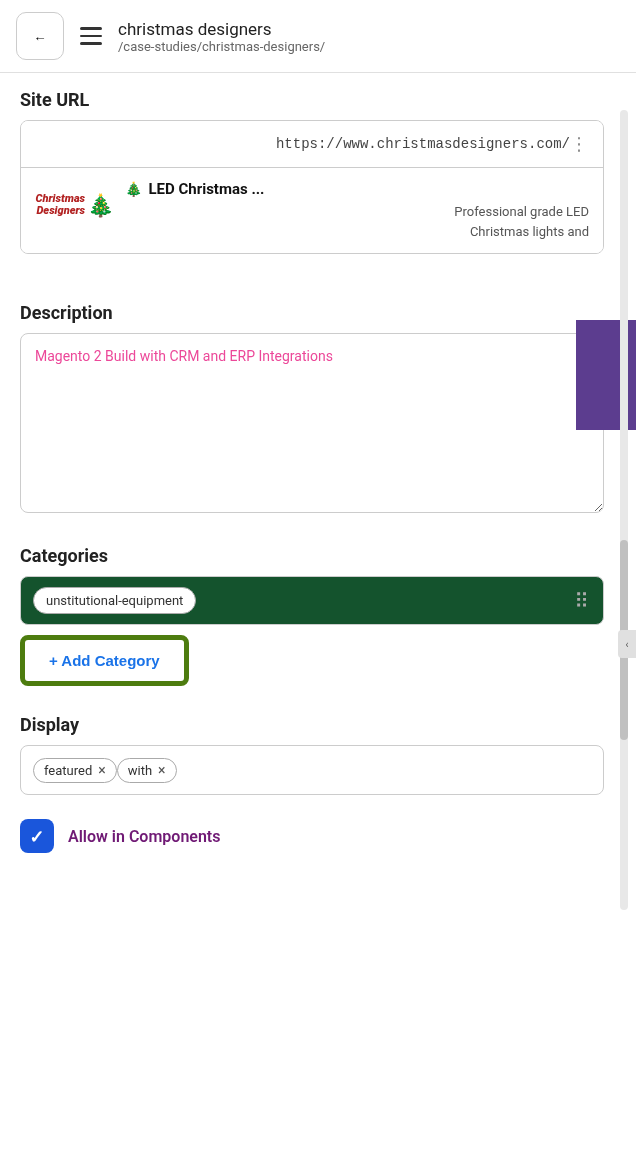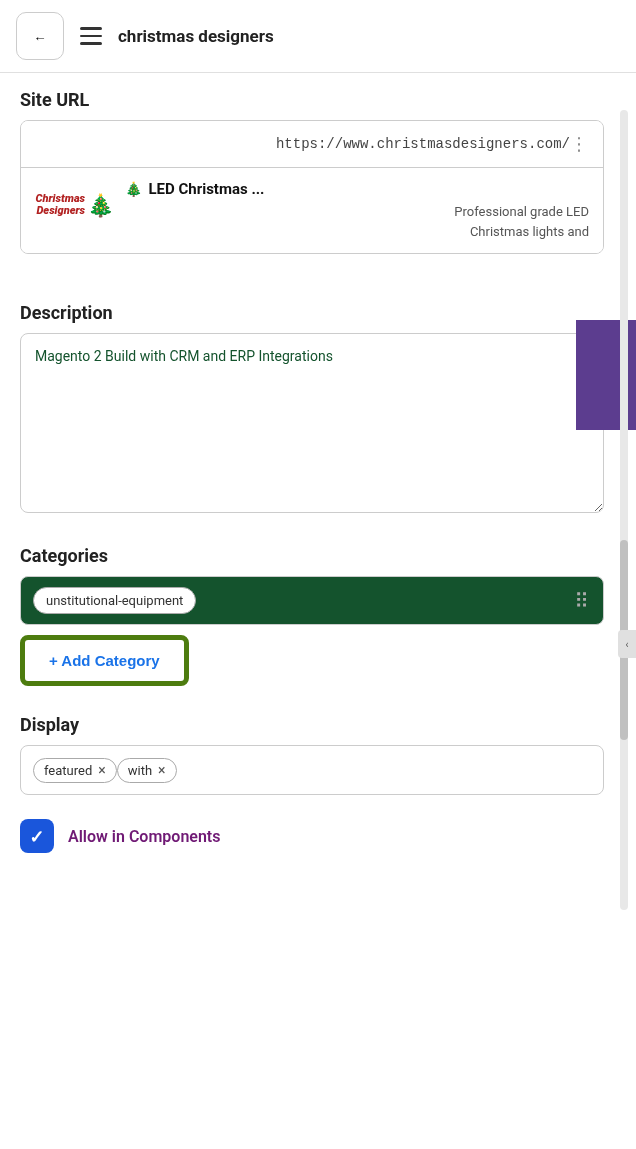--- a/index.html
+++ b/index.html
@@ -46,21 +46,21 @@
       height: 2.5px;
       background: #333;
       border-radius: 2px;
     }
     .header-text {
       display: flex;
       flex-direction: column;
     }
     .header-title {
       font-size: 17px;
-      font-weight: 700;
+      font-weight: 400;
       color: #222;
     }
     .header-subtitle {
       font-size: 13px;
       color: #666;
     }
 
     
     .scrollbar-area {
       position: absolute;
@@ -191,21 +191,21 @@
     
     .description-section {
       padding: 20px 0 8px 0;
     }
     .desc-textarea {
       width: 100%;
       border: 1.5px solid #ccc;
       border-radius: 8px;
       padding: 14px;
       font-size: 14px;
-      color: #14532d;
+      color: #ec4899;
       resize: both;
       min-height: 180px;
       font-family: inherit;
       background: #fff;
     }
 
     
     .categories-section {
       padding: 20px 0 8px 0;
     }
@@ -334,20 +334,21 @@
   <button class="back-btn">
     <span>←</span>
   </button>
   <div class="hamburger">
     <span></span>
     <span></span>
     <span></span>
   </div>
   <div class="header-text">
     <span class="header-title">christmas designers</span>
+    <span class="header-subtitle">/case-studies/christmas-designers/</span>
   </div>
 </div>
 
 <div class="side-purple"></div>
 
 <div class="scrollbar-area">
   <div class="scrollbar-thumb"></div>
 </div>
 
 <div class="collapse-arrow">‹</div>

